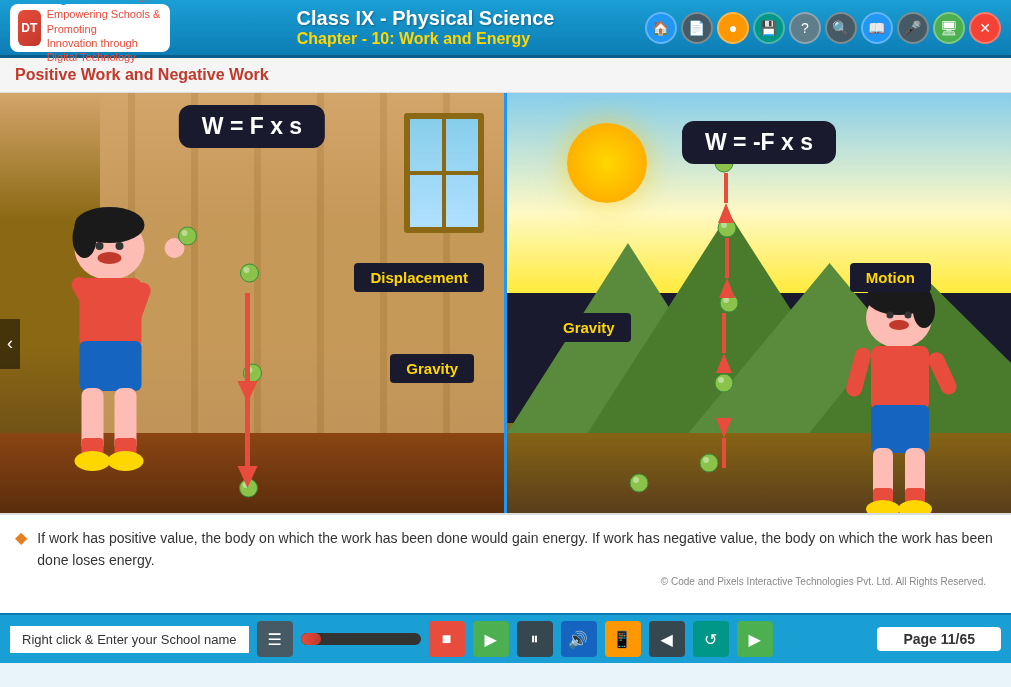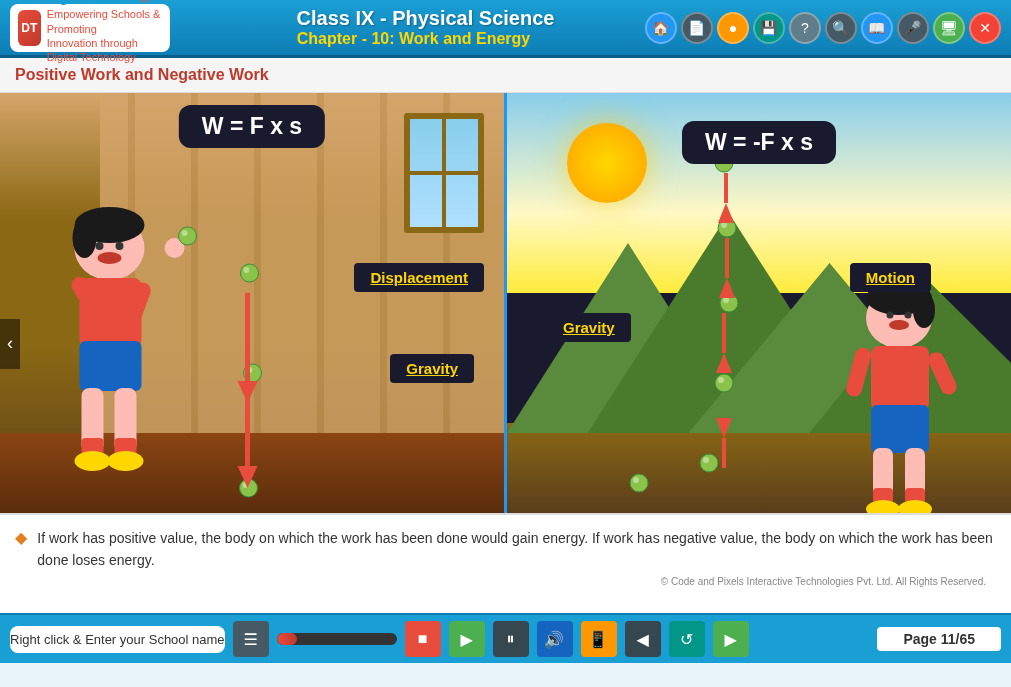--- a/index.html
+++ b/index.html
@@ -183,21 +183,20 @@
     
     .label-box {
       position: absolute;
       background: #1a1a2e;
       color: #FFD700;
       padding: 6px 16px;
       border-radius: 4px;
       font-size: 15px;
       font-weight: bold;
       z-index: 10;
-      text-decoration: underline;
     }
     .label-displacement { right: 20px; top: 170px; }
     .label-gravity-left { right: 30px; bottom: 130px; }
 
     
     .right-panel {
       flex: 1;
       position: relative;
       overflow: hidden;
     }
@@ -303,22 +302,22 @@
       background: #1a9fd4;
       height: 50px;
       display: flex;
       align-items: center;
       padding: 0 10px;
       gap: 8px;
       border-top: 2px solid #0a7ab5;
     }
     .school-name-btn {
       background: white;
-      border-radius: 8px;
-      padding: 6px 0;
+      border-radius: 0;
+      padding: 6px 12px;
       font-size: 13px;
       color: #333;
       cursor: pointer;
       white-space: nowrap;
     }
     .bottom-control {
       width: 36px;
       height: 36px;
       border-radius: 4px;
       display: flex;

